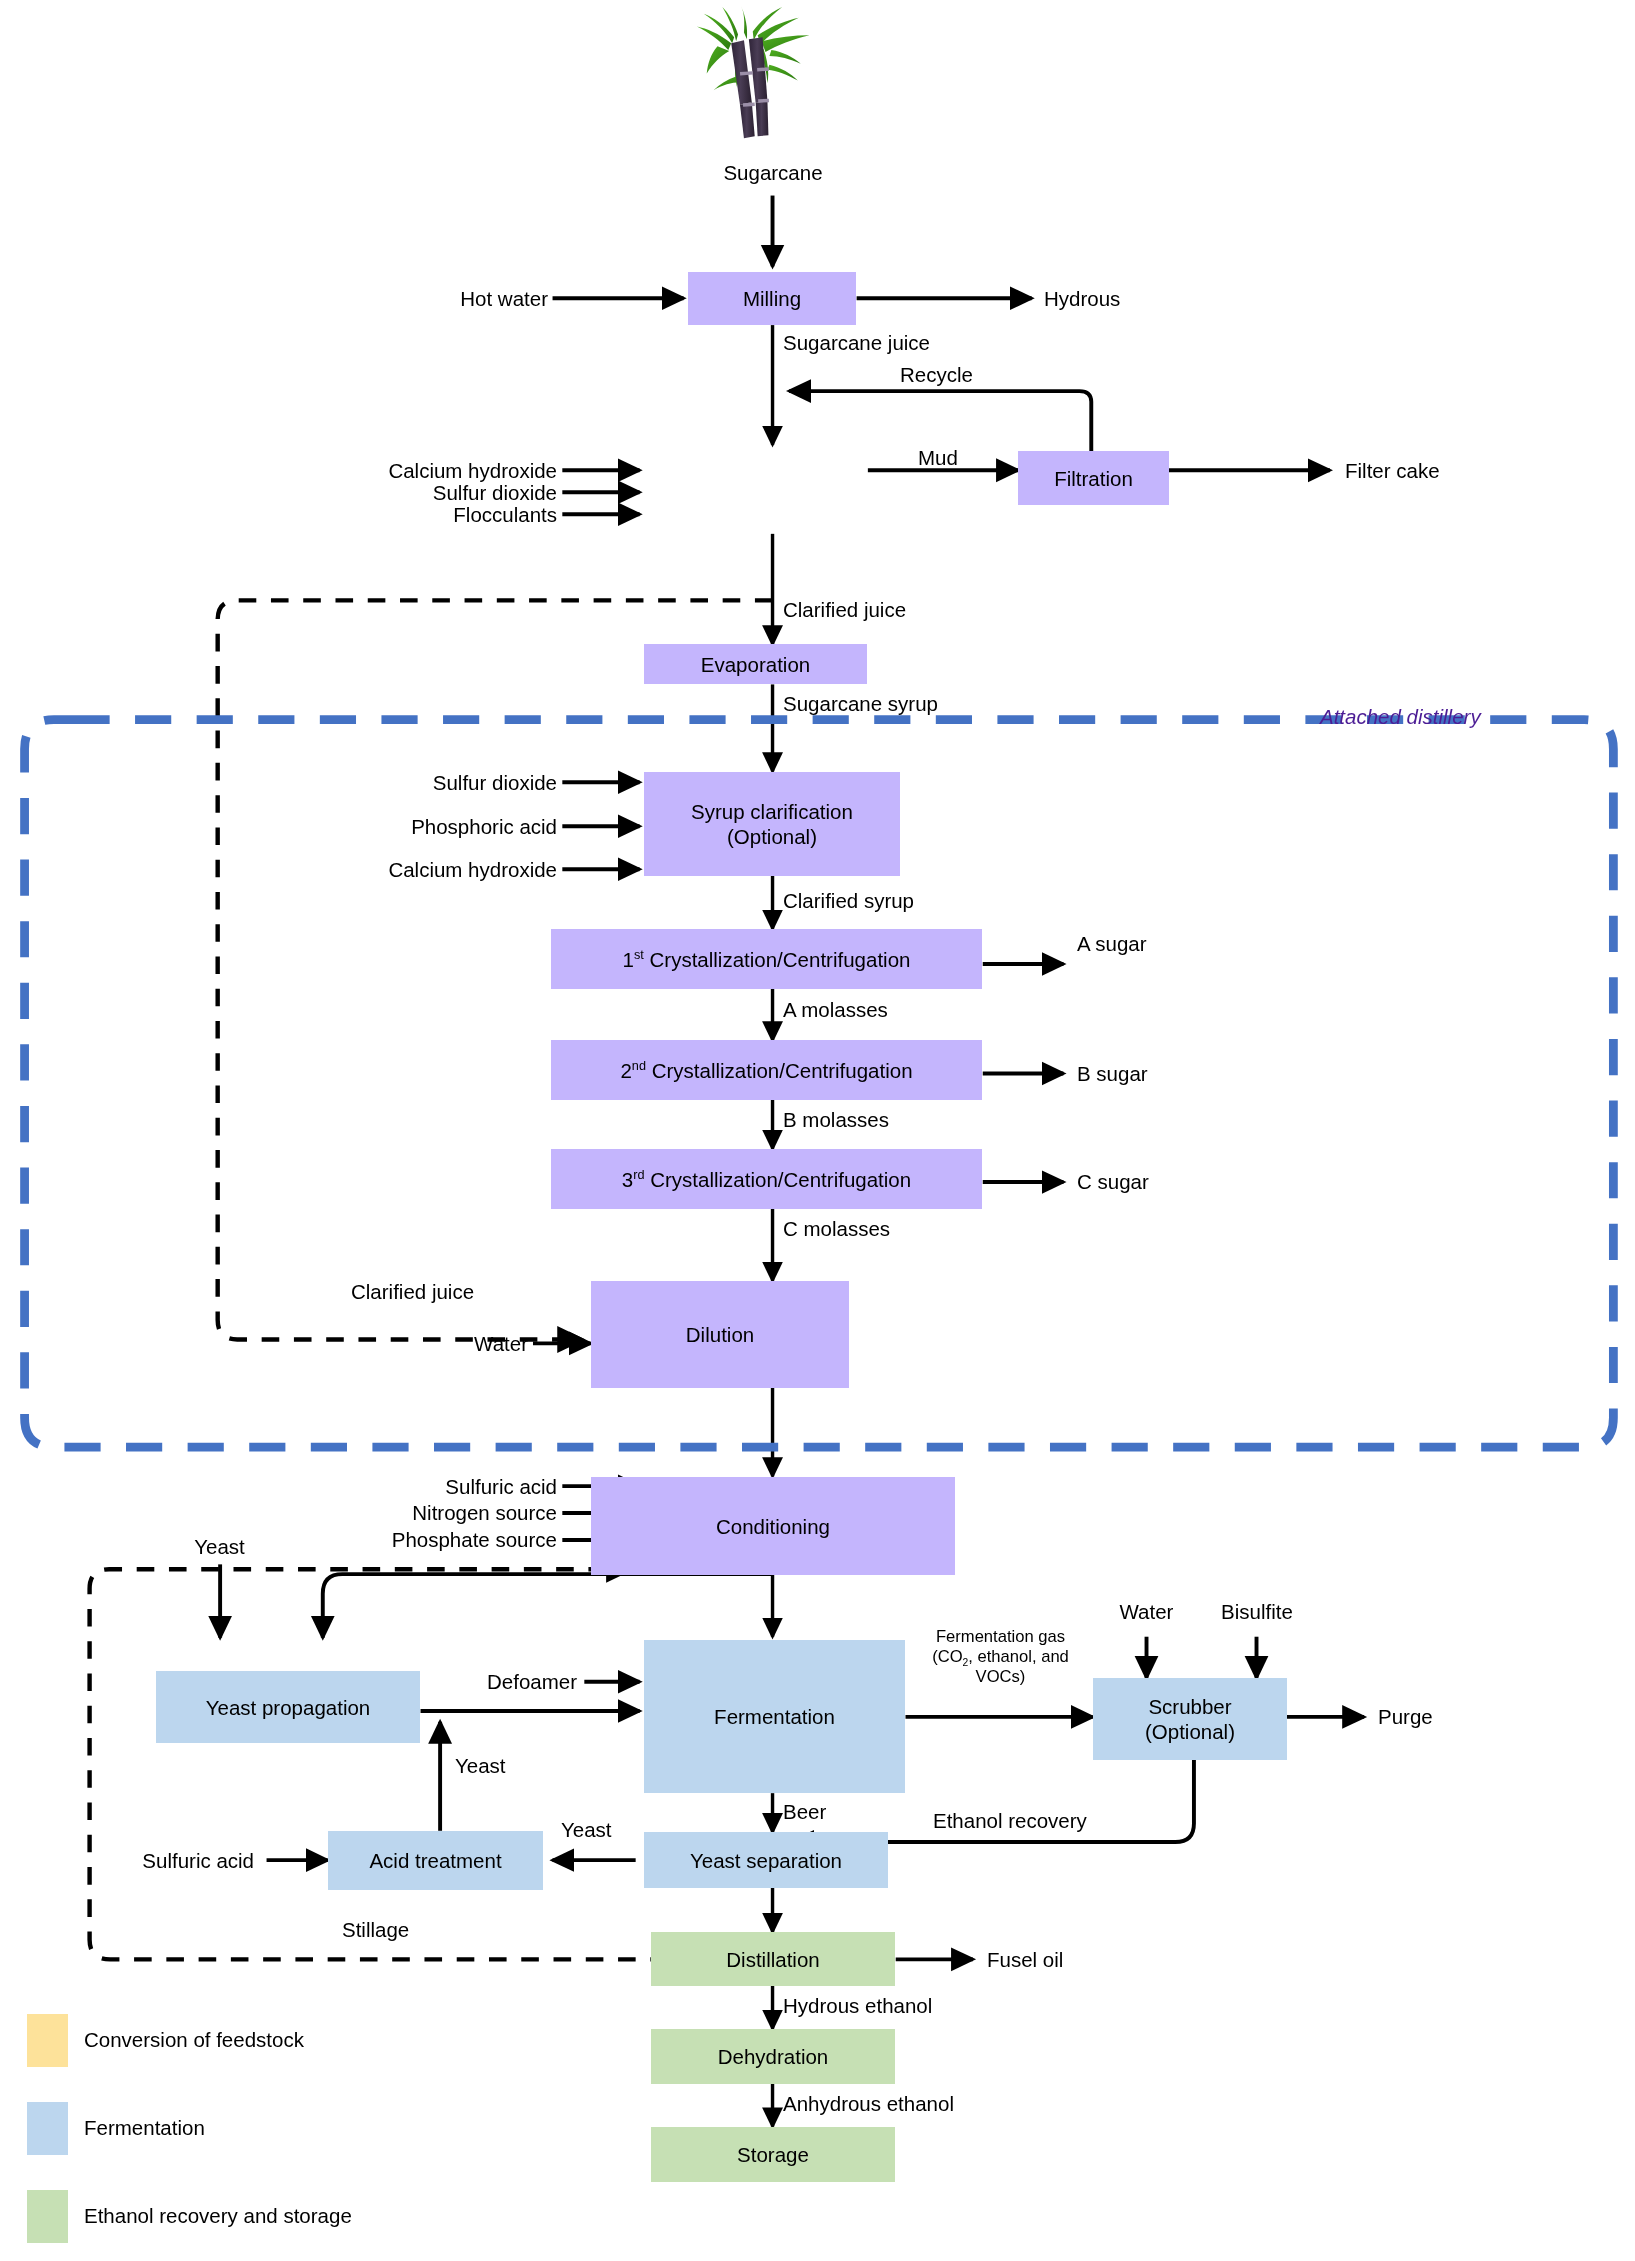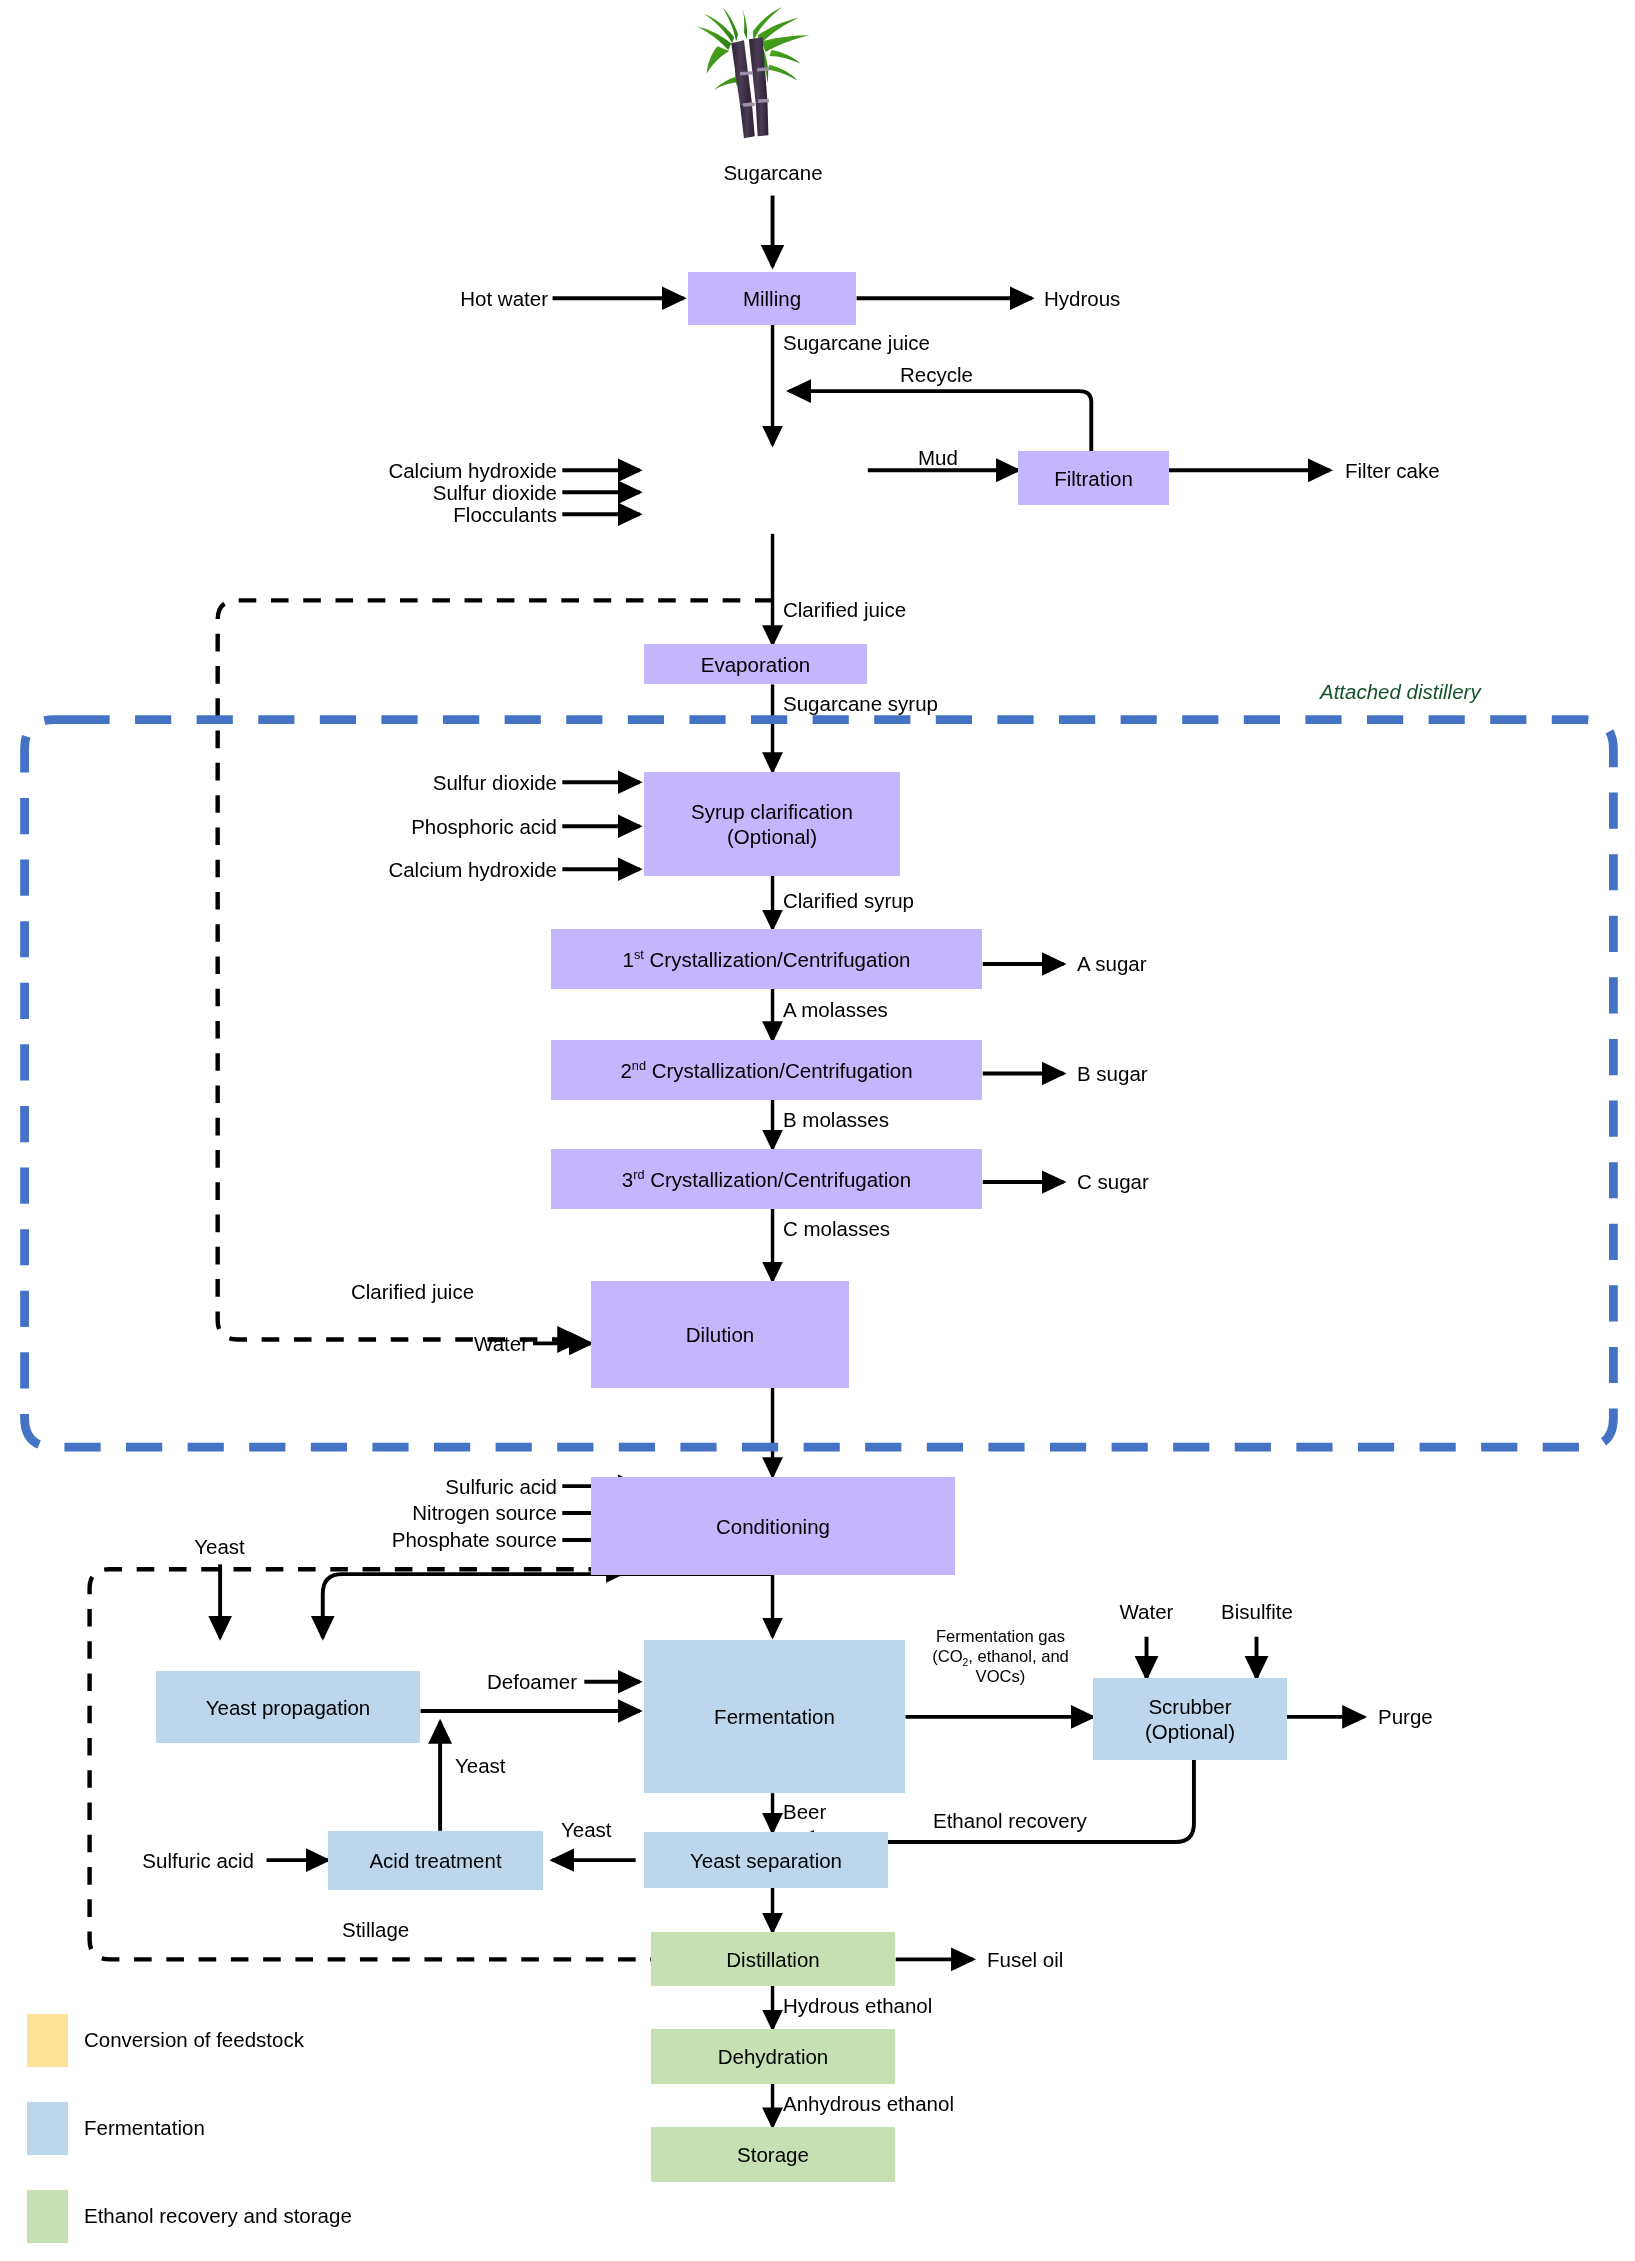--- a/index.html
+++ b/index.html
@@ -36,23 +36,24 @@
     white-space:nowrap;
     line-height:1.18;
   }
   .lbl.r{text-align:right;}
   .lbl.c{text-align:center;}
   .lbl.small{font-size:16.6px;line-height:1.22;white-space:normal;text-align:center;}
 
   .blue-lbl{
     position:absolute;
     font-size:20.5px;
-    color:#14532d;
+    color:#4c1d95;
     white-space:nowrap;
     font-style:italic;
+    margin-top:25px;
   }
 
   .legend-sw{position:absolute;width:41px;height:53px;}
   .legend-tx{position:absolute;font-size:20.5px;color:#000;white-space:nowrap;}
 
   .cane{position:absolute;}
   sup{font-size:0.62em;vertical-align:super;line-height:0;}
   sub{font-size:0.62em;vertical-align:sub;line-height:0;}
 </style>
 </head>
@@ -269,21 +270,21 @@
   <div class="lbl" style="left:900px;top:363px;">Recycle</div>
 
   <div class="lbl" style="left:783px;top:598px;">Clarified juice</div>
   <div class="lbl" style="left:783px;top:692px;">Sugarcane syrup</div>
 
   <div class="lbl r" style="left:293px;top:771px;width:264px;">Sulfur dioxide</div>
   <div class="lbl r" style="left:293px;top:815px;width:264px;">Phosphoric acid</div>
   <div class="lbl r" style="left:293px;top:858px;width:264px;">Calcium hydroxide</div>
 
   <div class="lbl" style="left:783px;top:889px;">Clarified syrup</div>
-  <div class="lbl" style="left:1077px;top:952px;">A sugar</div>
+  <div class="lbl" style="left:1077px;top:932px;">A sugar</div>
   <div class="lbl" style="left:783px;top:998px;">A molasses</div>
   <div class="lbl" style="left:1077px;top:1062px;">B sugar</div>
   <div class="lbl" style="left:783px;top:1108px;">B molasses</div>
   <div class="lbl" style="left:1077px;top:1170px;">C sugar</div>
   <div class="lbl" style="left:783px;top:1217px;">C molasses</div>
 
   <div class="lbl" style="left:351px;top:1280px;">Clarified juice</div>
   <div class="lbl r" style="left:372px;top:1332px;width:156px;">Water</div>
 
   <div class="lbl r" style="left:313px;top:1475px;width:244px;">Sulfuric acid</div>

